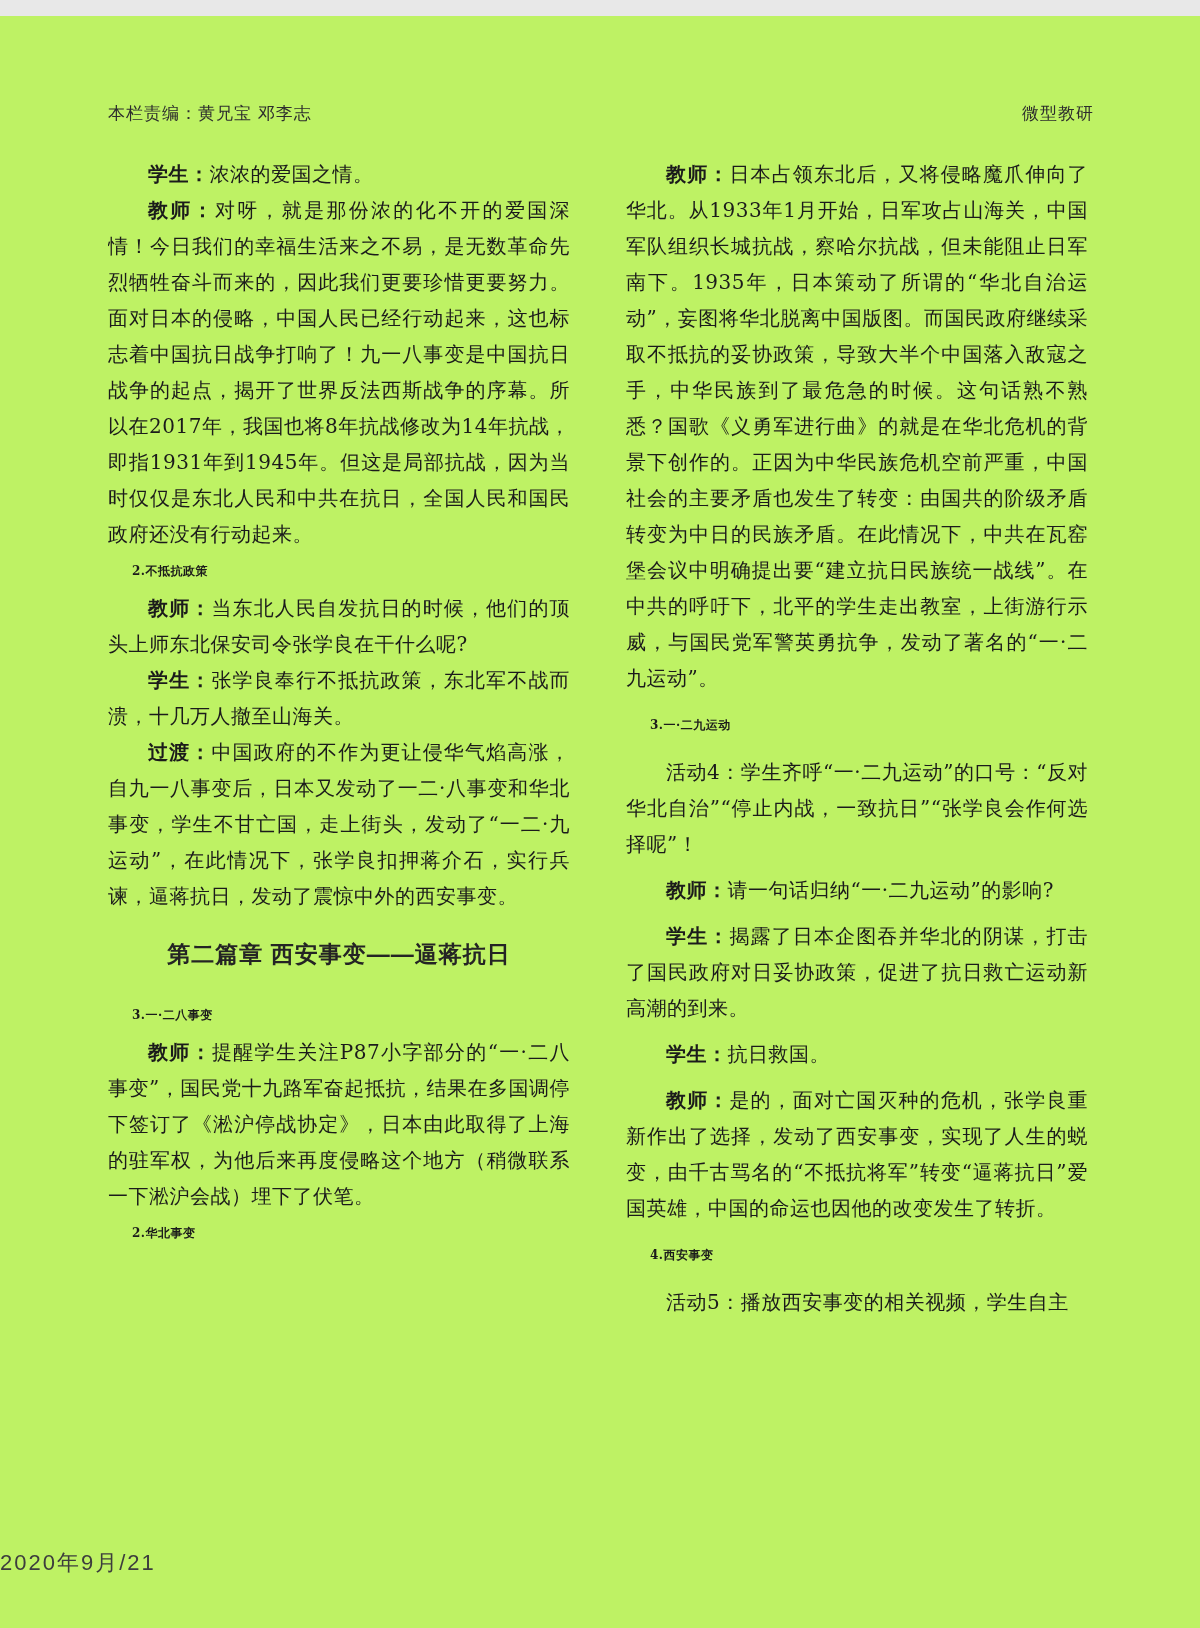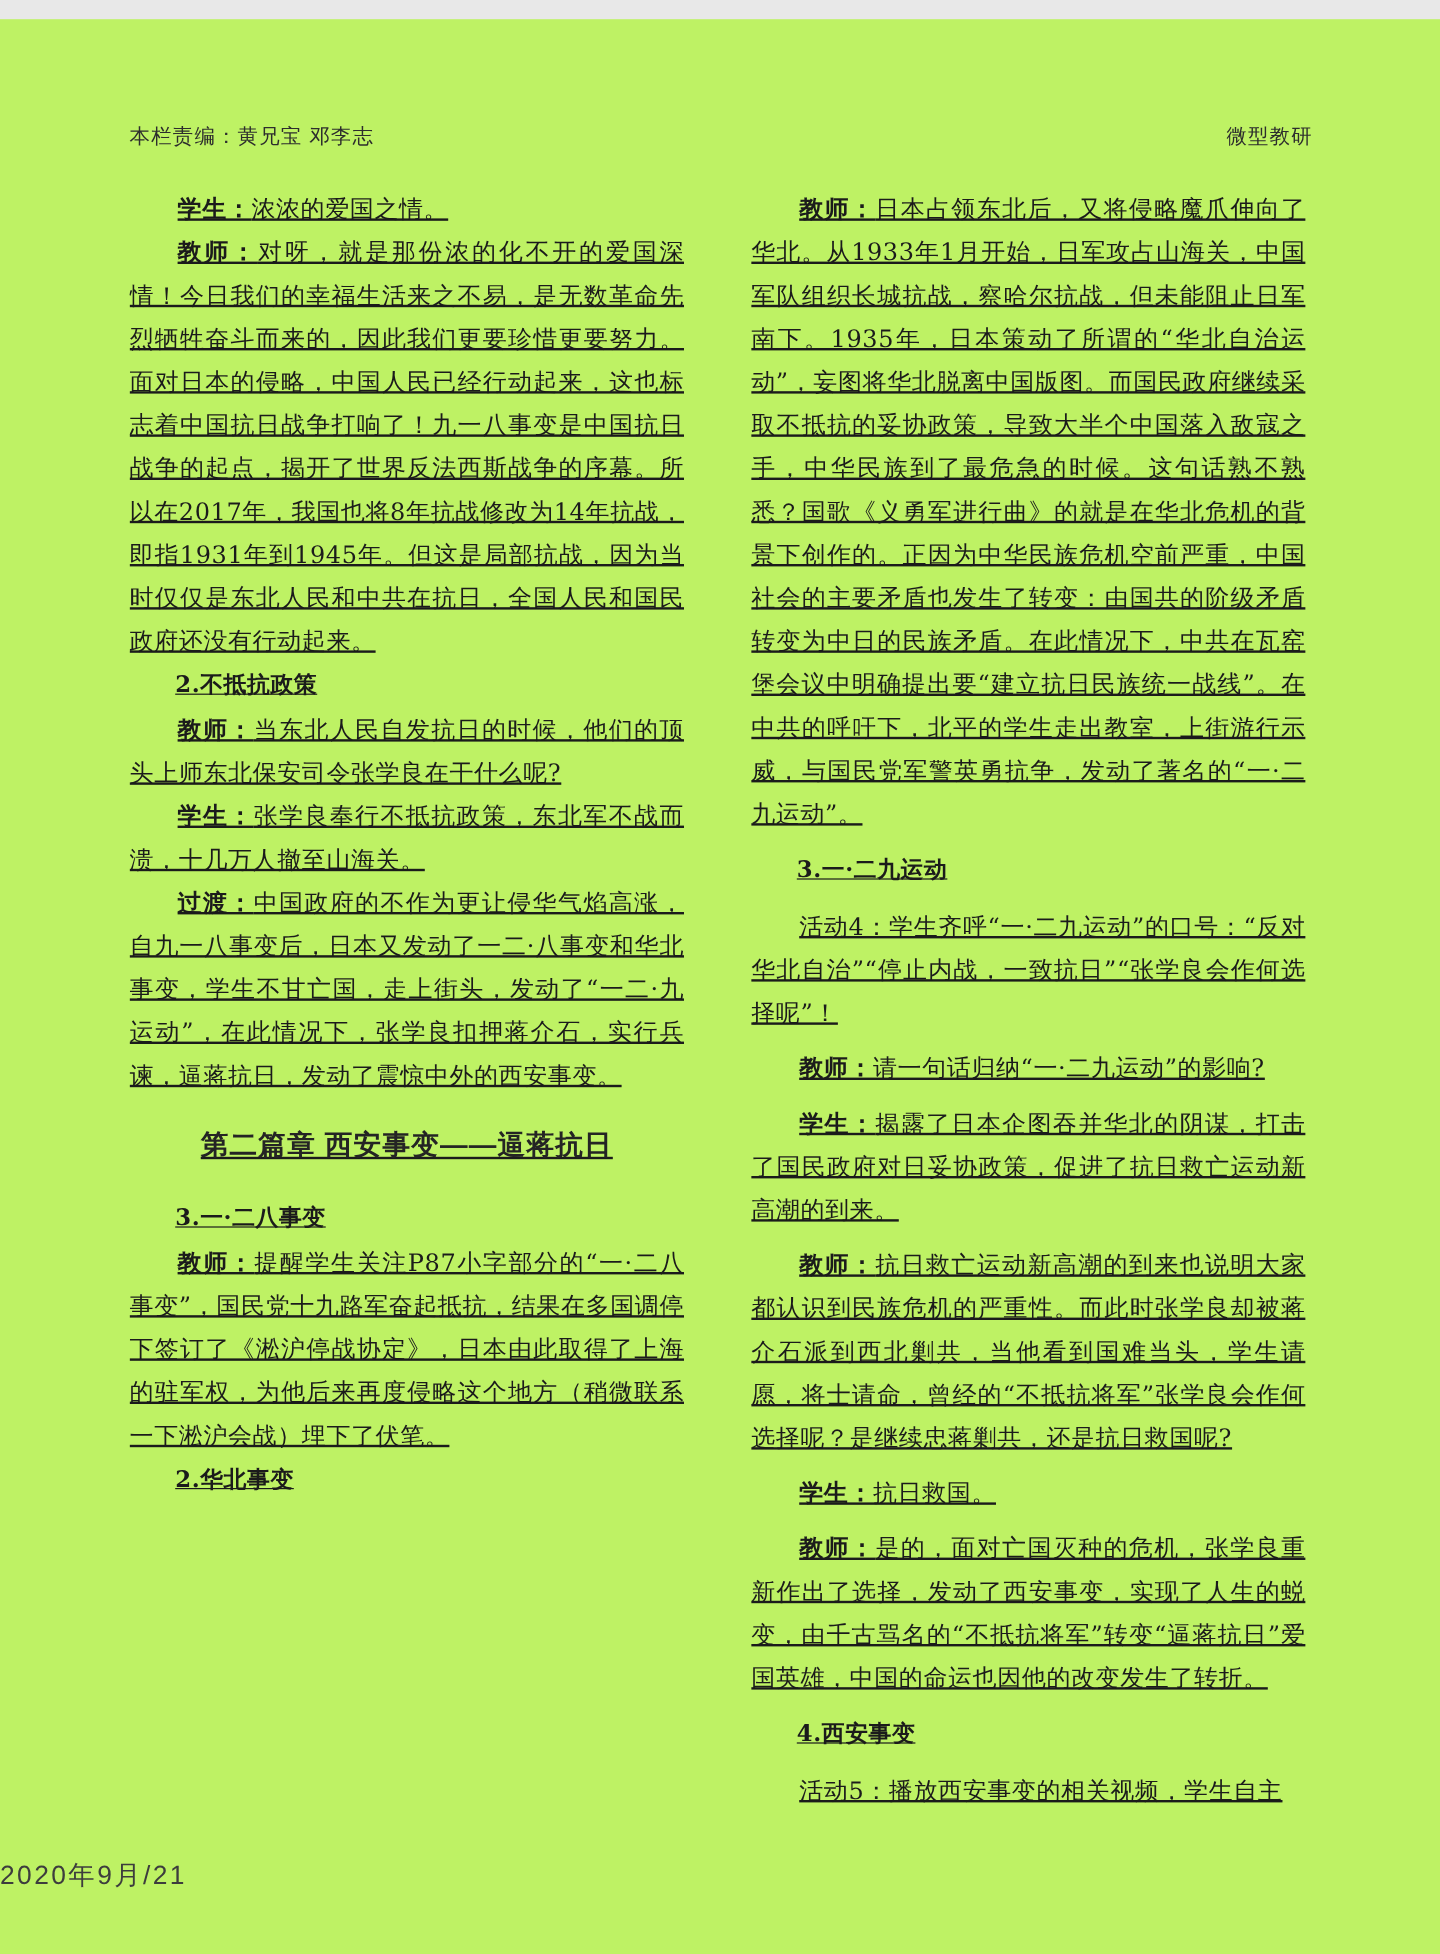--- a/index.html
+++ b/index.html
@@ -13,33 +13,33 @@
     overflow:hidden;
   }
   .page-header{
     position:absolute;top:86px;left:108px;right:106px;
     display:flex;justify-content:space-between;align-items:baseline;
     font-family:"Liberation Sans", sans-serif;
     font-size:17px;color:#2d2d2d;letter-spacing:1px;
   }
   .columns{
     position:absolute;top:140px;left:108px;right:112px;
-    display:flex;gap:56px;text-decoration:underline;
+    display:flex;gap:56px;
   }
   .column{
     width:465px;height:1390px;overflow:hidden;
     font-size:20px;line-height:36px;
     text-align:justify;
     letter-spacing:0.5px;
   }
   .block{margin:0;}
   p.block{text-indent:2em;}
   .block strong{font-weight:bold;}
   h3.heading{
-    margin:0;font-size:19px;font-weight:bold;
+    margin:0;font-size:12px;font-weight:bold;
     text-indent:2em;line-height:38px;
   }
   h2.chapter-title{
     margin:22px 0 24px;
     text-align:center;text-indent:0;
     font-family:"Liberation Sans", sans-serif;
     font-size:23px;font-weight:700;letter-spacing:1px;color:#242424;
   }
   .col-right .block + .block{margin-top:10px;}
   .page-footer{
@@ -70,21 +70,20 @@
         <h3 class="block heading">3.一·二八事变</h3>
         <p class="block dialogue"><strong>教师：</strong>提醒学生关注P87小字部分的“一·二八事变”，国民党十九路军奋起抵抗，结果在多国调停下签订了《淞沪停战协定》，日本由此取得了上海的驻军权，为他后来再度侵略这个地方（稍微联系一下淞沪会战）埋下了伏笔。</p>
         <h3 class="block heading">2.华北事变</h3>
       </div>
     <div class="column col-right">
         <p class="block dialogue"><strong>教师：</strong>日本占领东北后，又将侵略魔爪伸向了华北。从1933年1月开始，日军攻占山海关，中国军队组织长城抗战，察哈尔抗战，但未能阻止日军南下。1935年，日本策动了所谓的“华北自治运动”，妄图将华北脱离中国版图。而国民政府继续采取不抵抗的妥协政策，导致大半个中国落入敌寇之手，中华民族到了最危急的时候。这句话熟不熟悉？国歌《义勇军进行曲》的就是在华北危机的背景下创作的。正因为中华民族危机空前严重，中国社会的主要矛盾也发生了转变：由国共的阶级矛盾转变为中日的民族矛盾。在此情况下，中共在瓦窑堡会议中明确提出要“建立抗日民族统一战线”。在中共的呼吁下，北平的学生走出教室，上街游行示威，与国民党军警英勇抗争，发动了著名的“一·二九运动”。</p>
         <h3 class="block heading">3.一·二九运动</h3>
         <p class="block activity">活动4：学生齐呼“一·二九运动”的口号：“反对华北自治”“停止内战，一致抗日”“张学良会作何选择呢”！</p>
         <p class="block dialogue"><strong>教师：</strong>请一句话归纳“一·二九运动”的影响?</p>
         <p class="block dialogue"><strong>学生：</strong>揭露了日本企图吞并华北的阴谋，打击了国民政府对日妥协政策，促进了抗日救亡运动新高潮的到来。</p>
-        <p class="block dialogue"><strong>教师：</strong>抗日救亡运动新高潮的到来也说明大家都认识到民族危机的严重性。而此时张学良却被蒋介石派到西北剿共，当他看到国难当头，学生请愿，将士请命，曾经的“不抵抗将军”张学良会作何选择呢？是继续忠蒋剿共，还是抗日救国呢?</p>
         <p class="block dialogue"><strong>学生：</strong>抗日救国。</p>
         <p class="block dialogue"><strong>教师：</strong>是的，面对亡国灭种的危机，张学良重新作出了选择，发动了西安事变，实现了人生的蜕变，由千古骂名的“不抵抗将军”转变“逼蒋抗日”爱国英雄，中国的命运也因他的改变发生了转折。</p>
         <h3 class="block heading">4.西安事变</h3>
         <p class="block activity">活动5：播放西安事变的相关视频，学生自主</p>
       </div>
   </div>
 
   <div class="page-footer">
     <span>2020年9月/21</span>
   </div>

